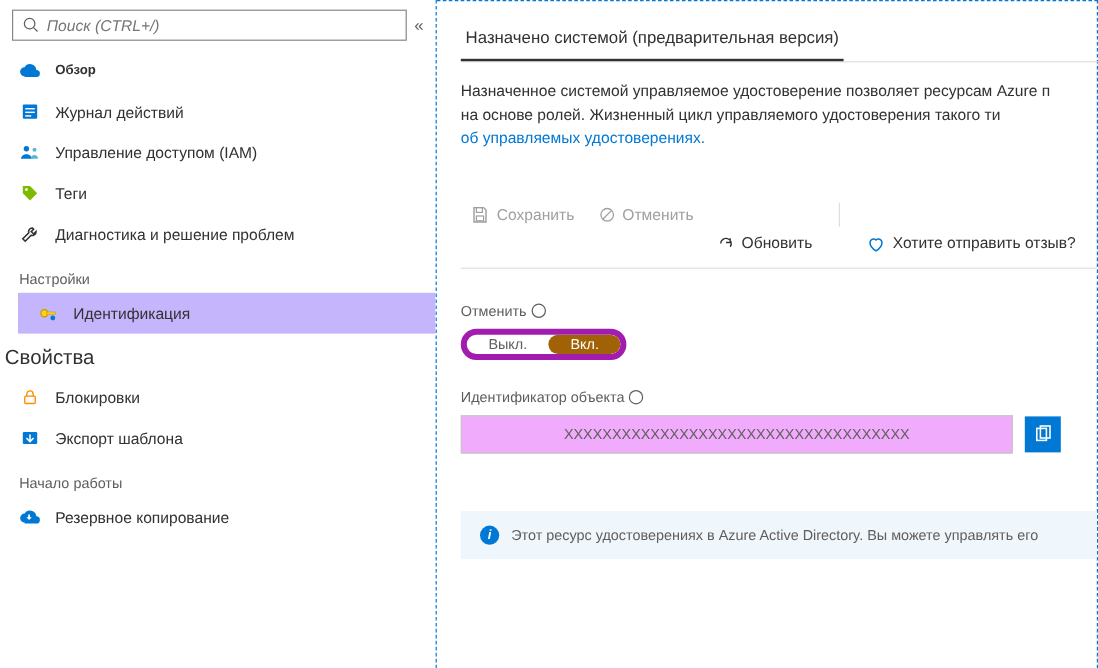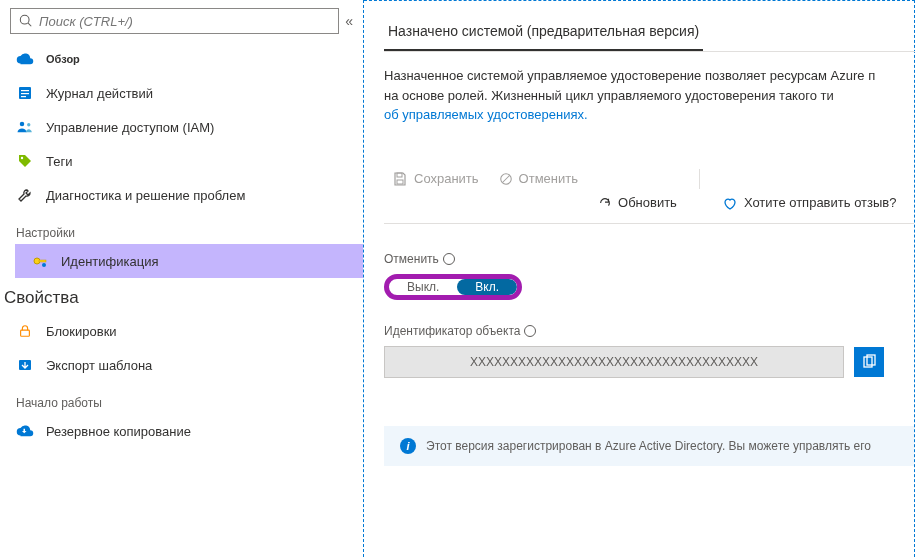--- a/index.html
+++ b/index.html
@@ -22,23 +22,23 @@
 .tab.active { border-bottom: 2px solid #323130; font-weight: 400; }
 .desc { margin-top: 14px; font-size: 13px; color: #323130; line-height: 1.5; }
 .desc a { color: #0078d4; text-decoration: none; }
 .toolbar { display: flex; align-items: center; margin-top: 18px; gap: 4px; border-bottom: 1px solid #e1dfdd; padding-bottom: 8px; }
 .tb-btn { display: flex; align-items: center; gap: 6px; padding: 4px 8px; color: #a19f9d; cursor: pointer; font-size: 13px; }
 .tb-btn.enabled { color: #323130; margin-top: 48px; }
 .tb-sep { width: 1px; height: 20px; background: #e1dfdd; margin: 0 10px; }
 .field-label { margin-top: 28px; font-size: 12px; color: #605e5c; display: flex; align-items: center; gap: 4px; }
 .toggle { display: inline-flex; border: 5px solid #a21caf; border-radius: 14px; overflow: hidden; margin-top: 8px; height: 26px; }
 .toggle-opt { padding: 4px 18px; font-size: 12px; color: #605e5c; display: flex; align-items: center; cursor: pointer; }
-.toggle-opt.on { background: #0369a1; color: #fff; border-radius: 14px; }
+.toggle-opt.on { background: #a16207; color: #fff; border-radius: 14px; }
 .obj-row { display: flex; align-items: center; gap: 10px; margin-top: 8px; }
-.obj-box { flex: 1; border: 1px solid #c8c6c4; background: #e5e5e5; padding: 8px 12px; text-align: center; color: #605e5c; font-size: 12px; max-width: 460px; }
+.obj-box { flex: 1; border: 1px solid #c8c6c4; background: #f0abfc; padding: 8px 12px; text-align: center; color: #605e5c; font-size: 12px; max-width: 460px; }
 .copy-btn { width: 30px; height: 30px; background: #0078d4; display: flex; align-items: center; justify-content: center; cursor: pointer; }
 .info-banner { margin-top: 48px; background: #eff6fc; padding: 12px 16px; display: flex; align-items: center; gap: 10px; font-size: 12px; color: #605e5c; }
 .info-icon-circle { width: 16px; height: 16px; border-radius: 50%; background: #0078d4; color: #fff; display: flex; align-items: center; justify-content: center; font-size: 11px; font-weight: bold; font-style: italic; flex-shrink: 0; }
 .props-head { font-size: 17px; font-weight: 400; padding: 10px 4px 6px; color: #323130; }
 .info-bubble { width:12px; height:12px; border:1px solid #605e5c; border-radius:50%; display:inline-block; }
 </style>
 </head>
 <body>
 
 <div class="sidebar">
@@ -210,15 +210,15 @@
     <div class="copy-btn">
       <svg width="16" height="16" viewBox="0 0 16 16">
           <rect x="3" y="3" width="8" height="10" fill="none" stroke="#fff" stroke-width="1.3"></rect>
           <rect x="6" y="1" width="8" height="10" fill="none" stroke="#fff" stroke-width="1.3"></rect>
         </svg>
     </div>
   </div>
 
   <div class="info-banner">
     <div class="info-icon-circle">i</div>
-    <span>Этот версия зарегистрирован в Azure Active Directory. Вы можете управлять его</span>
+    <span>Этот ресурс удостоверениях в Azure Active Directory. Вы можете управлять его</span>
   </div>
 </div>
 
 </body></html>

